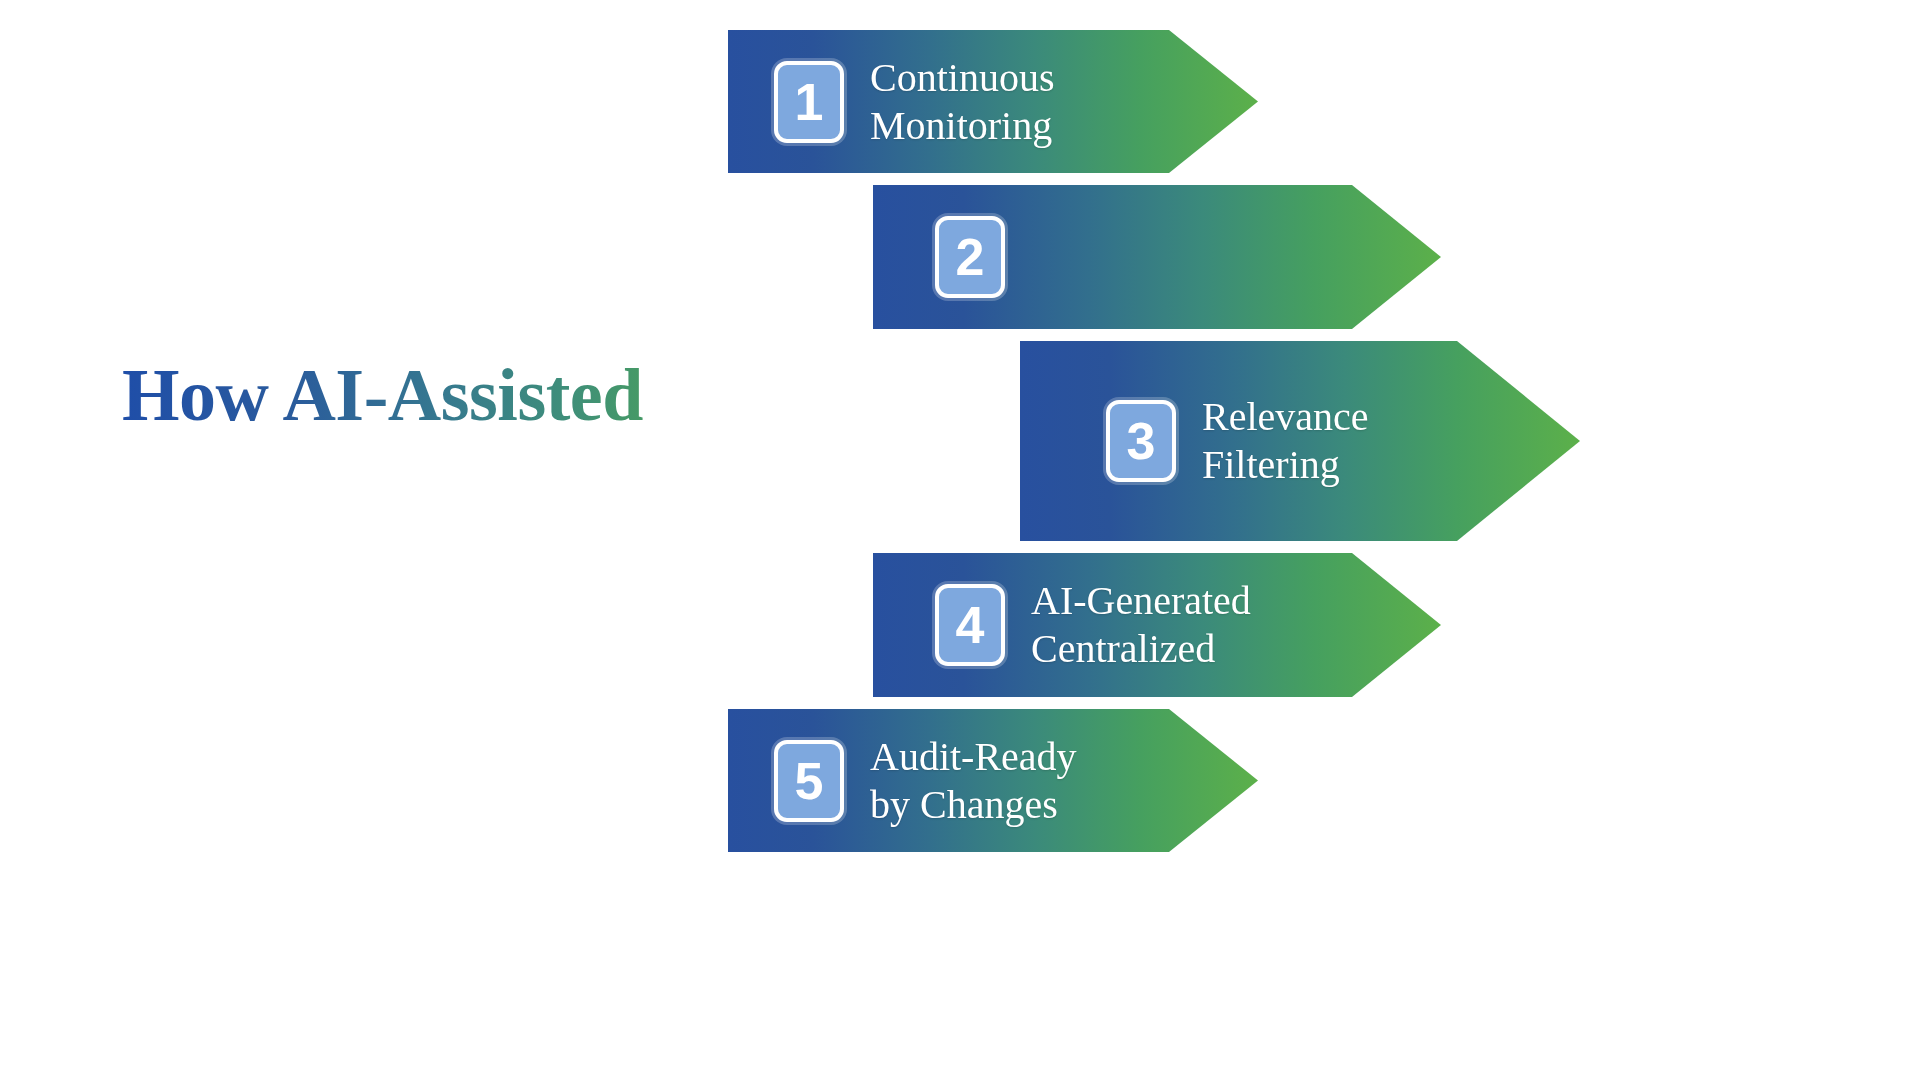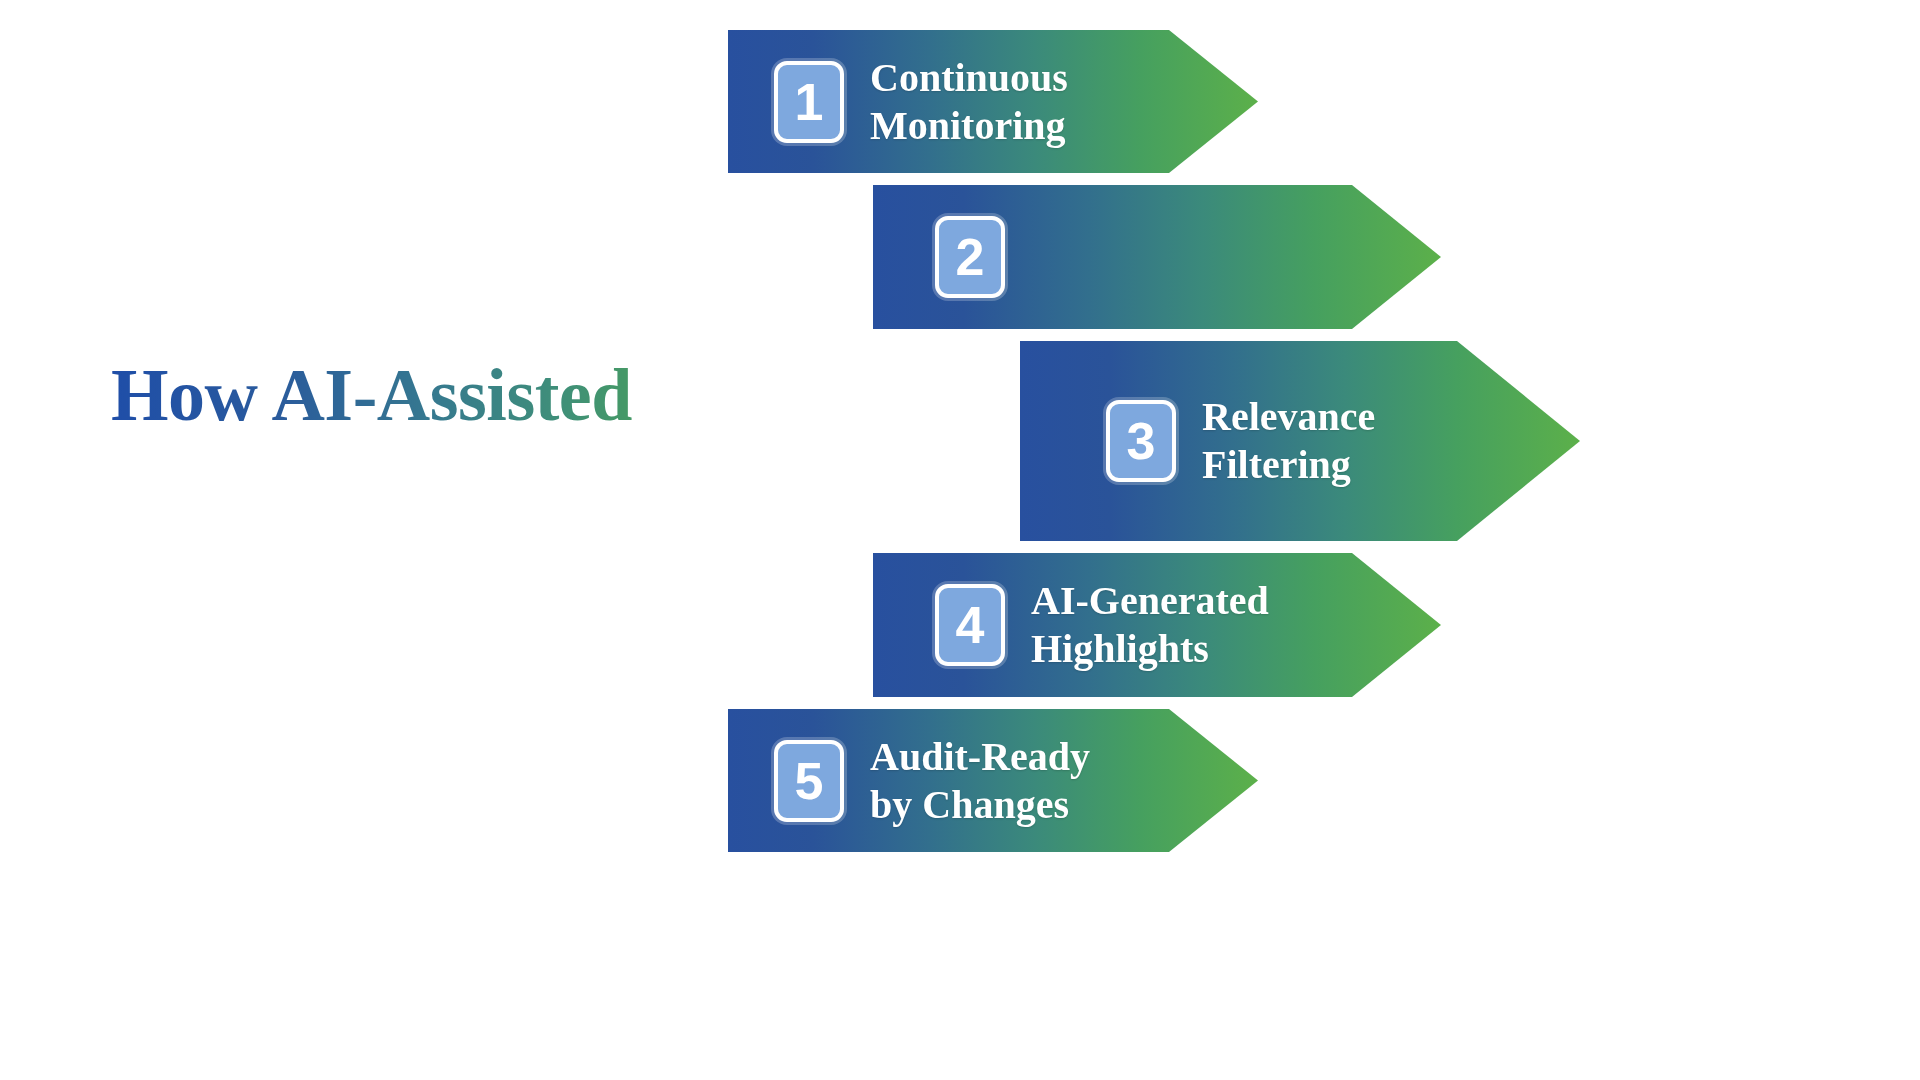--- a/index.html
+++ b/index.html
@@ -20,21 +20,21 @@
     position: absolute;
     left: 0; top: 0;
     width: 1920px;
     height: 1080px;
     background: #ffffff;
   }
 
   
   #title-block {
     position: absolute;
-    left: 111px;
+    left: 122px;
     top: 352px;
     width: 760px;
   }
   #title-block .title-line {
     font-size: 74px;
     font-weight: bold;
     line-height: 1.18;
     letter-spacing: -0.5px;
     white-space: nowrap;
     background-image: linear-gradient(90deg, #1f4ea8 0%, #2a5b9c 24%, #36798f 46%, #3f8f79 64%, #4aa158 82%, #56a93f 100%);
@@ -94,21 +94,21 @@
   .badge .badge-num {
     color: #ffffff;
     font-family: "Liberation Sans", "DejaVu Sans", sans-serif;
     font-weight: bold;
     font-size: 52px;
     line-height: 1;
   }
 
   .band-label {
     color: #ffffff;
-    font-weight: bold;
+    font-weight: normal;
     font-size: 40px;
     line-height: 1.19;
     margin-left: 26px;
     white-space: pre-line;
     text-shadow: 0 1px 2px rgba(0,0,0,0.16);
   }
 </style>
 </head>
 <body>
 
@@ -151,21 +151,21 @@
       </div>
     </div>
 
     <div class="band" style="left:873px; top:553px; width:568px; height:144px;">
       <div class="band-shape" style="clip-path: polygon(0 0, 479px 0, 568px 50%, 479px 100%, 0 100%);"></div>
       <div class="band-inner" style="padding-left:62px;">
         <div class="badge">
           <span class="badge-num">4</span>
         </div>
         <div class="band-label">AI-Generated
-Highlights</div>
+Centralized</div>
       </div>
     </div>
 
     <div class="band" style="left:728px; top:709px; width:530px; height:143px;">
       <div class="band-shape" style="clip-path: polygon(0 0, 441px 0, 530px 50%, 441px 100%, 0 100%);"></div>
       <div class="band-inner" style="padding-left:46px;">
         <div class="badge">
           <span class="badge-num">5</span>
         </div>
         <div class="band-label">Audit-Ready

